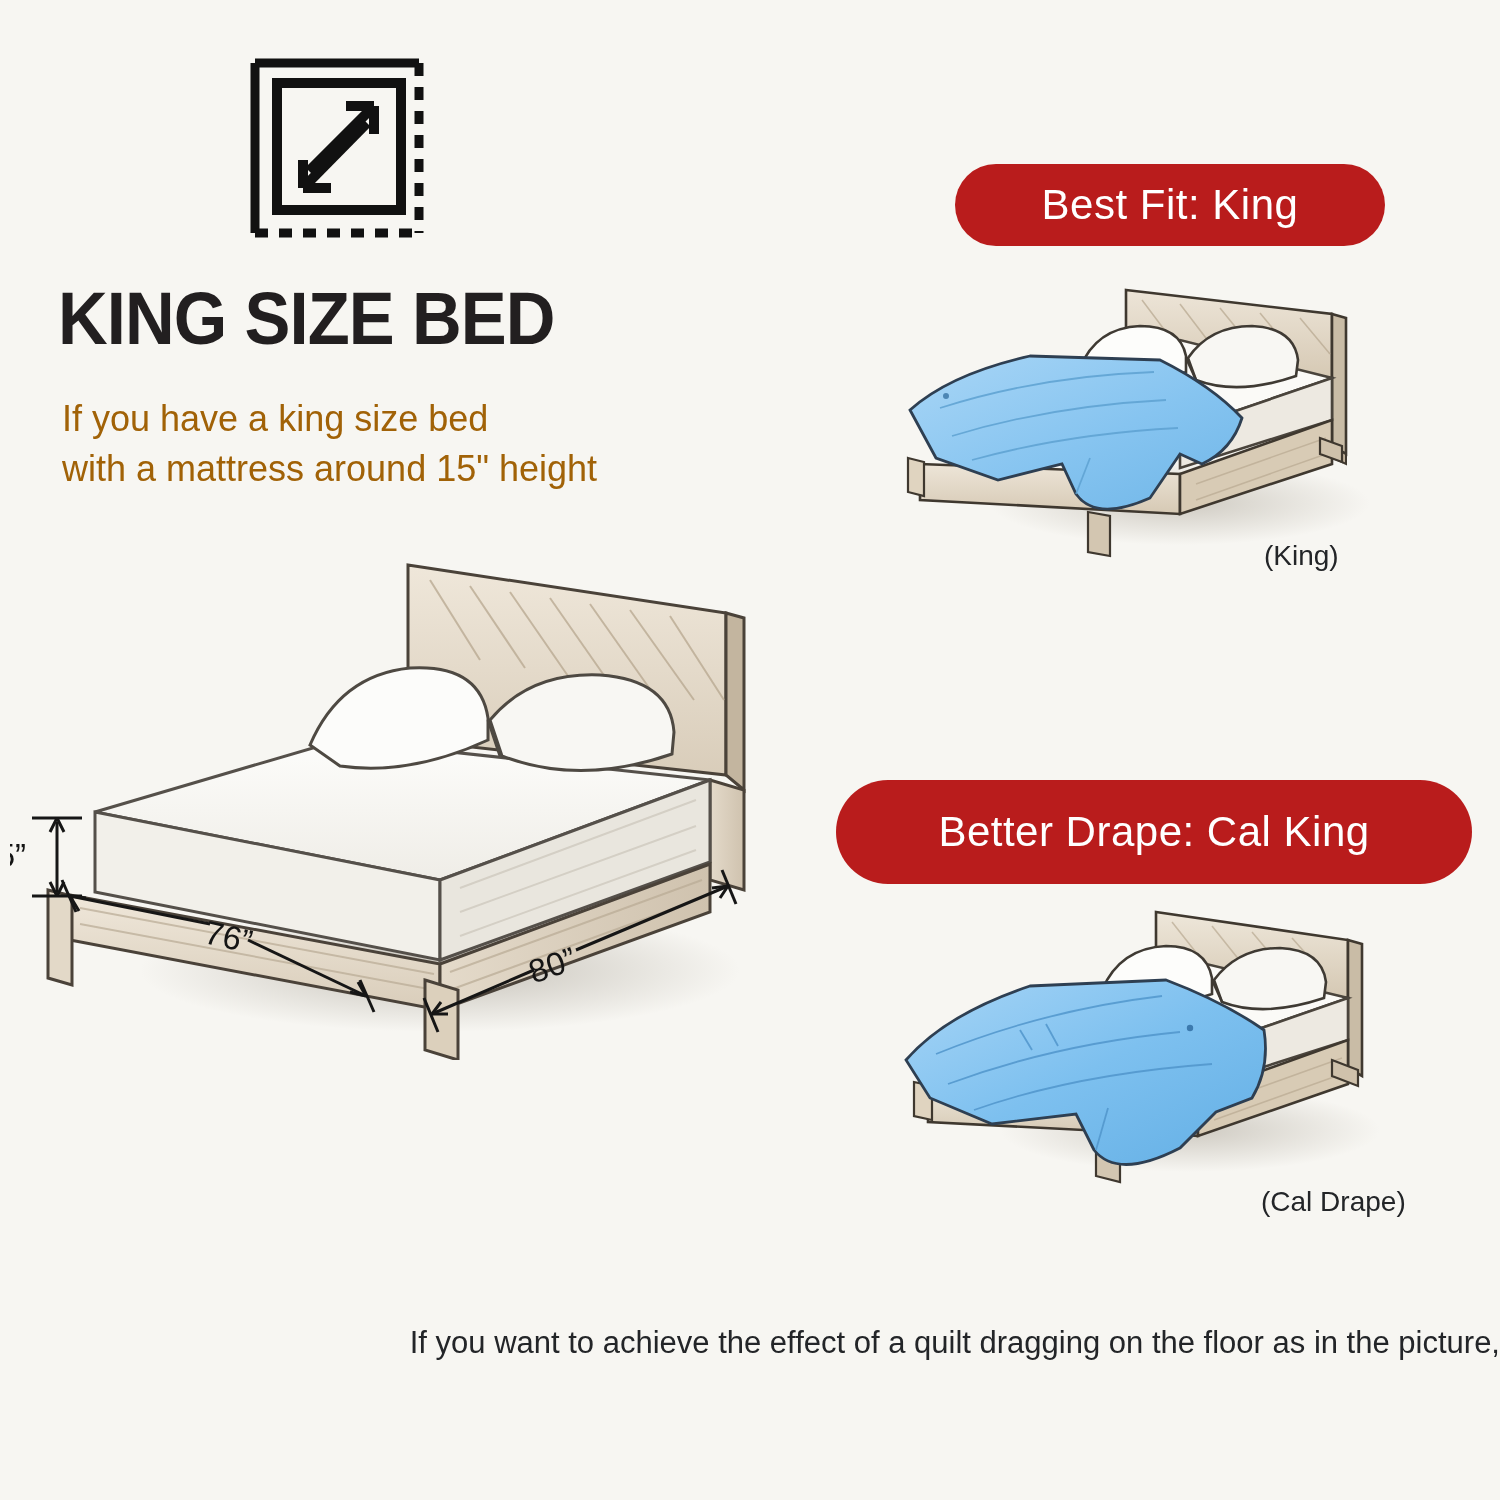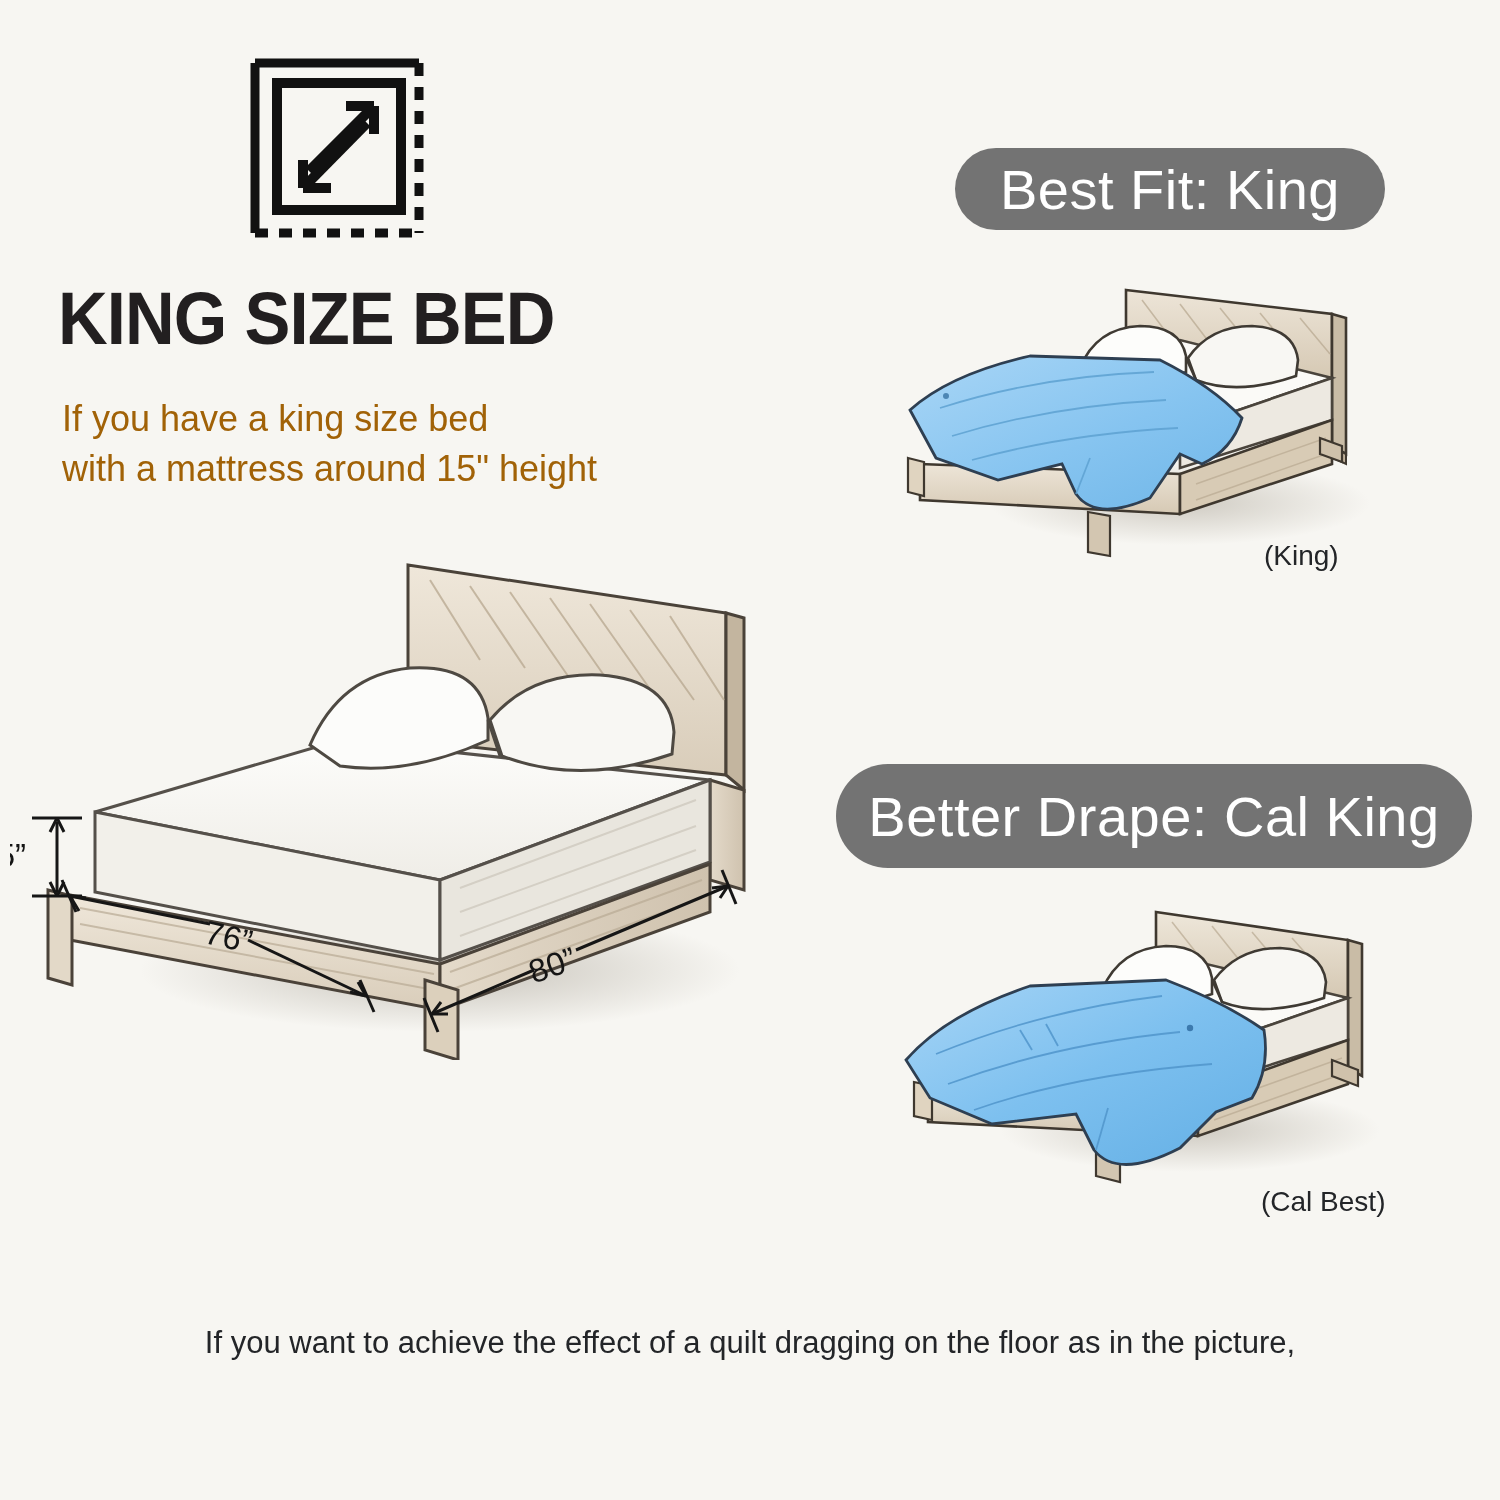--- a/index.html
+++ b/index.html
@@ -26,45 +26,46 @@
     position: absolute; left: 62px; top: 394px;
     font-size: 36px; line-height: 1.38;
     color: #a16207; white-space: nowrap;
   }
 
   .main-bed { position: absolute; left: 10px; top: 540px; width: 790px; height: 520px; }
 
   
   .pill {
     position: absolute;
-    background: #737373;
+    background: #b91c1c;
     border-radius: 999px;
     color: #FFFFFF;
     display: flex; align-items: center; justify-content: center;
-    font-size: 56px;
+    font-size: 42px;
     letter-spacing: 0.5px;
     white-space: nowrap;
+    margin-top: 16px;
   }
   #pill-king { left: 955px; top: 148px; width: 430px; height: 82px; }
   #pill-cal  { left: 836px; top: 764px; width: 636px; height: 104px; }
 
   .caption {
     position: absolute;
     font-size: 28px; color: #232528; white-space: nowrap;
   }
   #cap-king { left: 1264px; top: 540px; }
   #cap-cal  { left: 1261px; top: 1186px; }
 
   .mini-bed-king { position: absolute; left: 880px; top: 268px; width: 510px; height: 295px; }
   .mini-bed-cal  { position: absolute; left: 880px; top: 898px; width: 510px; height: 295px; }
 
   
   .footer {
     position: absolute; left: 0; top: 1320px; width: 1500px;
-    text-align: center;
+    text-align: right;
     font-size: 31px; line-height: 1.47; color: #232528;
   }
   .footer div { white-space: nowrap; }
 </style>
 </head>
 <body>
 
 <div id="root">
 
   <svg class="size-icon" viewBox="0 0 200 185">
@@ -303,19 +304,19 @@
       <path d="M56 156 Q164 112 282 98"></path>
       <path d="M68 186 Q176 146 300 134"></path>
       <path d="M94 212 Q196 176 332 166"></path>
       <path d="M216 252 L228 210"></path>
       <path d="M140 132 L152 152"></path>
         <path d="M166 126 L178 148"></path>
     </g>
     <circle cx="310" cy="130" r="3.2" fill="#3C7AAE"></circle>
   </svg>
 
-  <div class="caption" id="cap-cal">(Cal Best)</div>
+  <div class="caption" id="cap-cal">(Cal Drape)</div>
 
   <div class="footer">
     <div>If you want to achieve the effect of a quilt dragging on the floor as in the picture,</div>
   </div>
 
 </div>
 
 </body></html>

